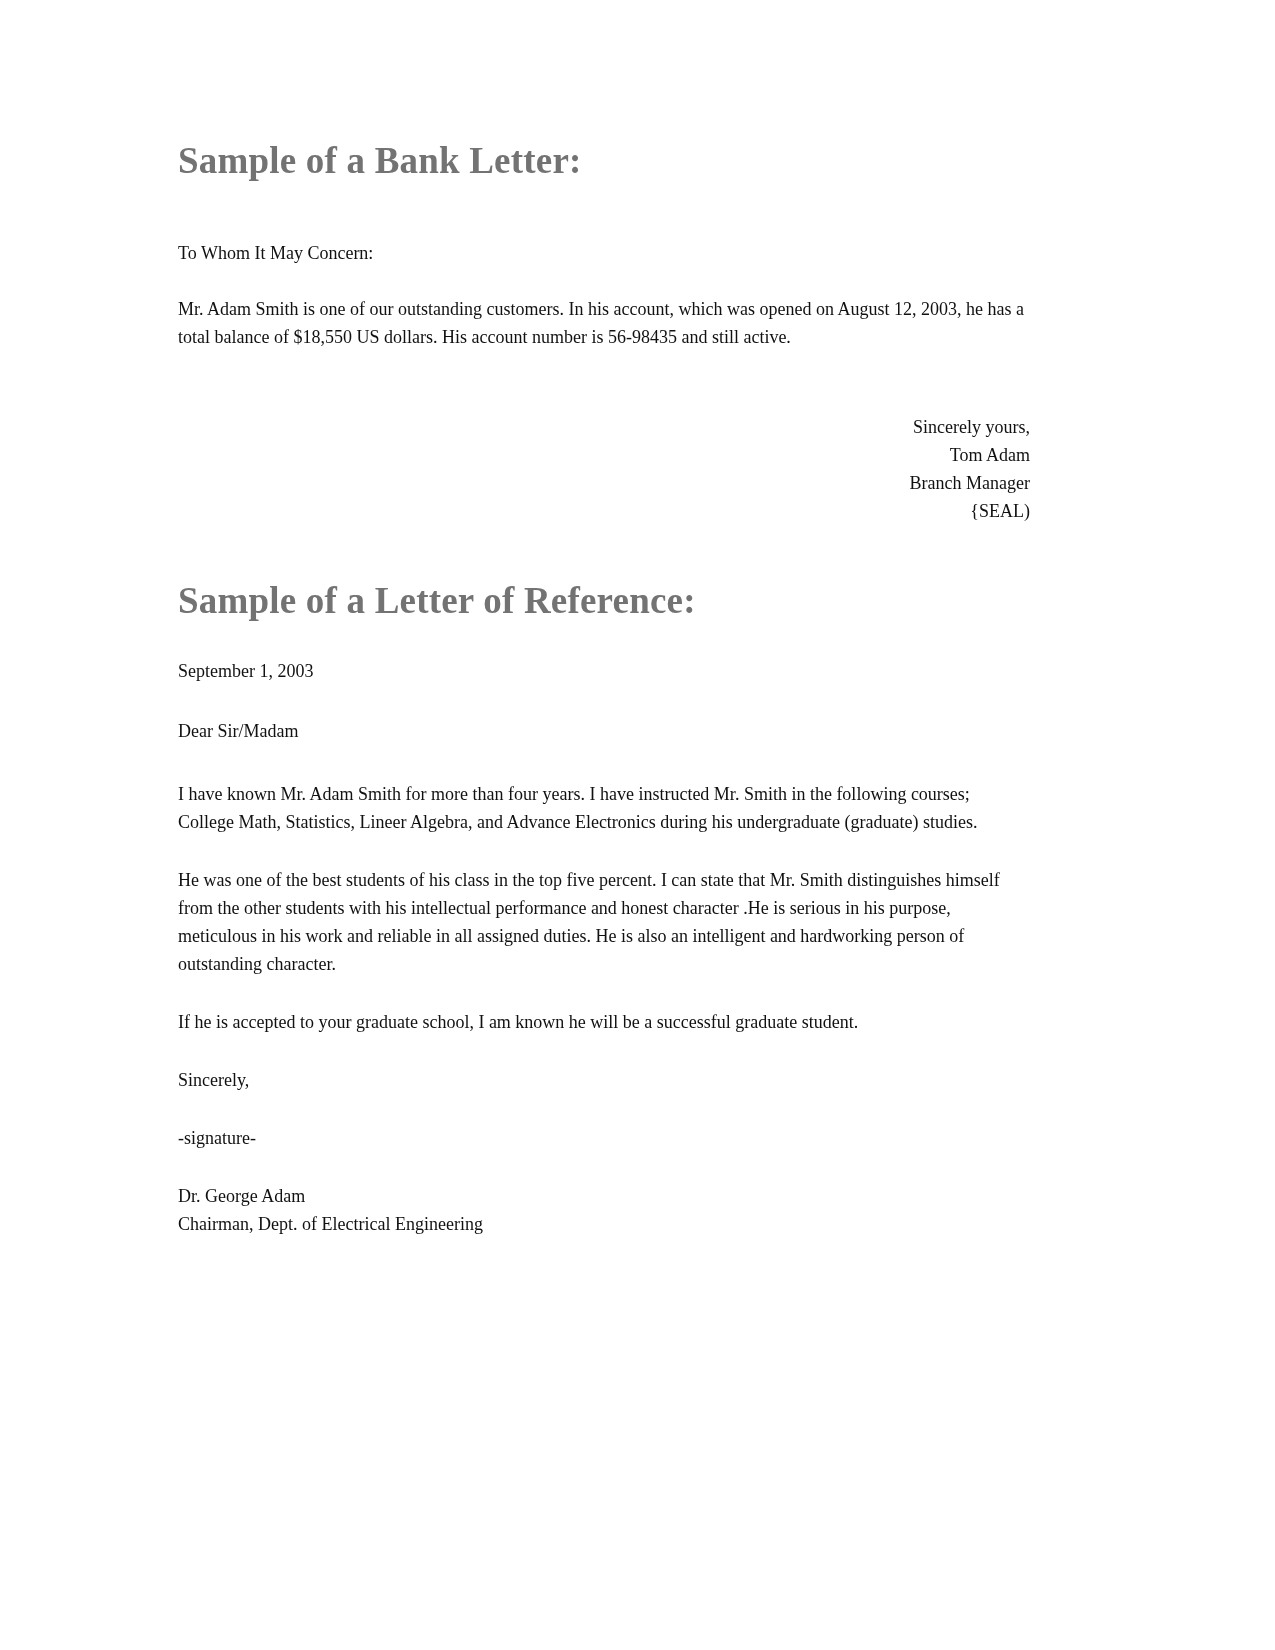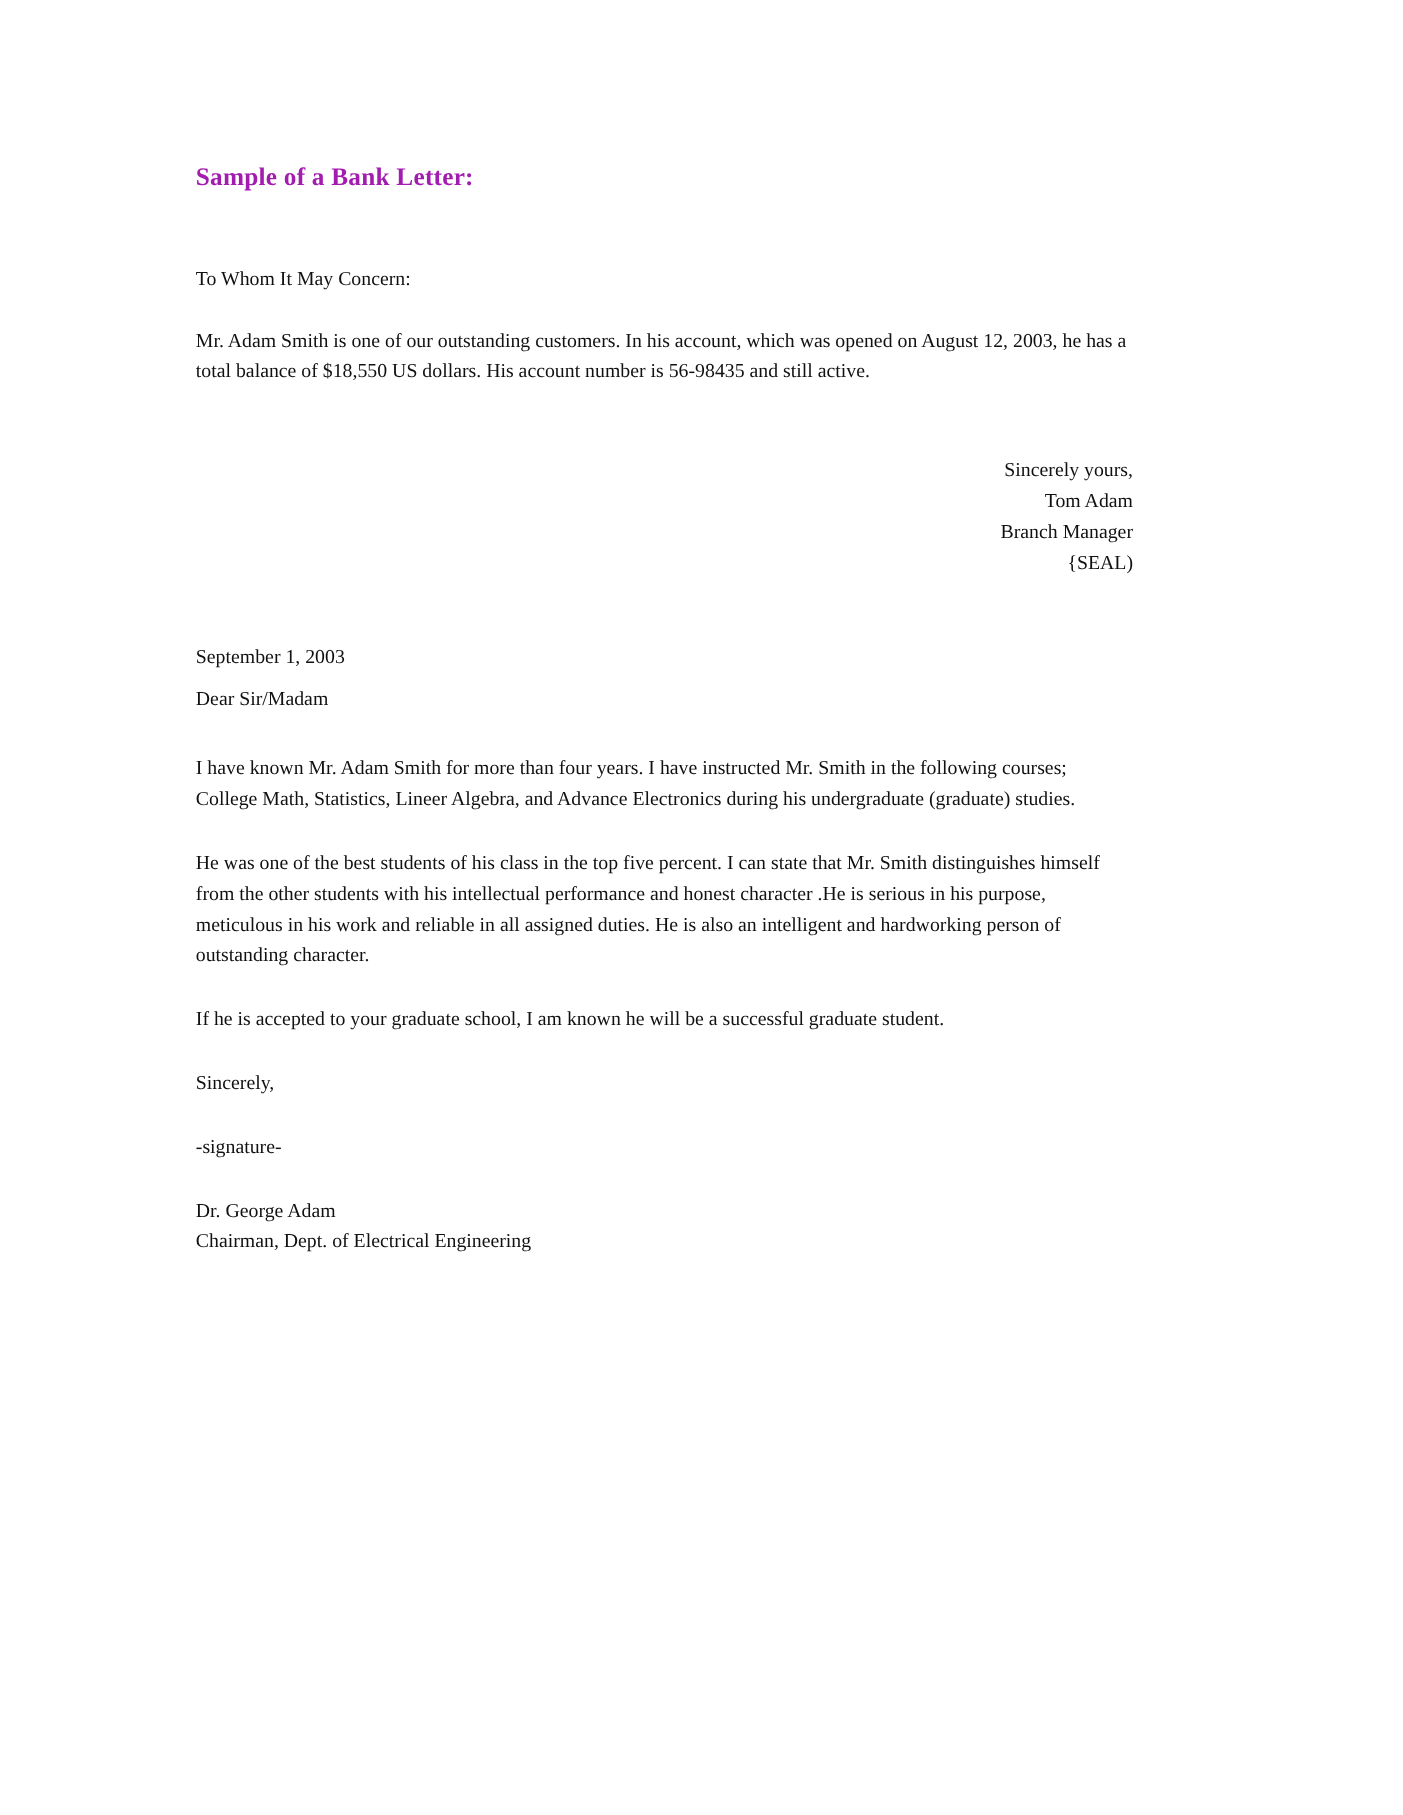--- a/index.html
+++ b/index.html
@@ -17,34 +17,34 @@
     background: #ffffff;
     padding: 143px 240px 80px 178px;
   }
   .doc-text {
     font-size: 18px;
     line-height: 28px;
     color: #111111;
     max-width: 852px;
   }
   h1.letter-heading {
-    font-size: 23px;
+    font-size: 37px;
     line-height: 36px;
     font-weight: bold;
-    color: #a21caf;
+    color: #737373;
     letter-spacing: 0.2px;
   }
   .bank-heading { margin-bottom: 60px; }
   .ref-heading  { margin-bottom: 38px; }
 
   .salutation       { margin-bottom: 28px; }
   .bank-body        { margin-bottom: 62px; margin-top: 25px; }
   .closing-block    { margin-bottom: 58px; text-align: right; }
   .closing-block .indent { padding-left: 8px; }
-  .date-line        { margin-bottom: 10px; }
+  .date-line        { margin-bottom: 32px; }
   .ref-salutation   { margin-bottom: 35px; }
   .ref-paragraph    { margin-bottom: 30px; }
   .closing-word     { margin-bottom: 30px; margin-top: 20px; }
   .signature-line   { margin-bottom: 30px; }
   .signer-block div { line-height: 28px; font-family: Liberation Serif, serif; }
 </style>
 </head>
 <body>
 
 <div class="page">
@@ -58,20 +58,21 @@
 
     <div class="doc-text closing-block">
       <div class="indent">Sincerely yours,</div>
       <div class="indent">Tom Adam</div>
       <div class="indent">Branch Manager</div>
       <div>{SEAL)</div>
     </div>
   </section>
 
   <section>
+    <h1 class="letter-heading ref-heading doc-heading">Sample of a Letter of Reference:</h1>
 
     <p class="doc-text date-line">September 1, 2003</p>
 
     <p class="doc-text ref-salutation">Dear Sir/Madam</p>
 
     <p class="doc-text ref-paragraph">I have known Mr. Adam Smith for more than four years. I have instructed Mr. Smith in the following courses; College Math, Statistics, Lineer Algebra, and Advance Electronics during his undergraduate (graduate) studies.</p>
 
     <p class="doc-text ref-paragraph">He was one of the best students of his class in the top five percent. I can state that Mr. Smith distinguishes himself from the other students with his intellectual performance and honest character .He is serious in his purpose, meticulous in his work and reliable in all assigned duties. He is also an intelligent and hardworking person of outstanding character.</p>
 
     <p class="doc-text ref-paragraph">If he is accepted to your graduate school, I am known he will be a successful graduate student.</p>

